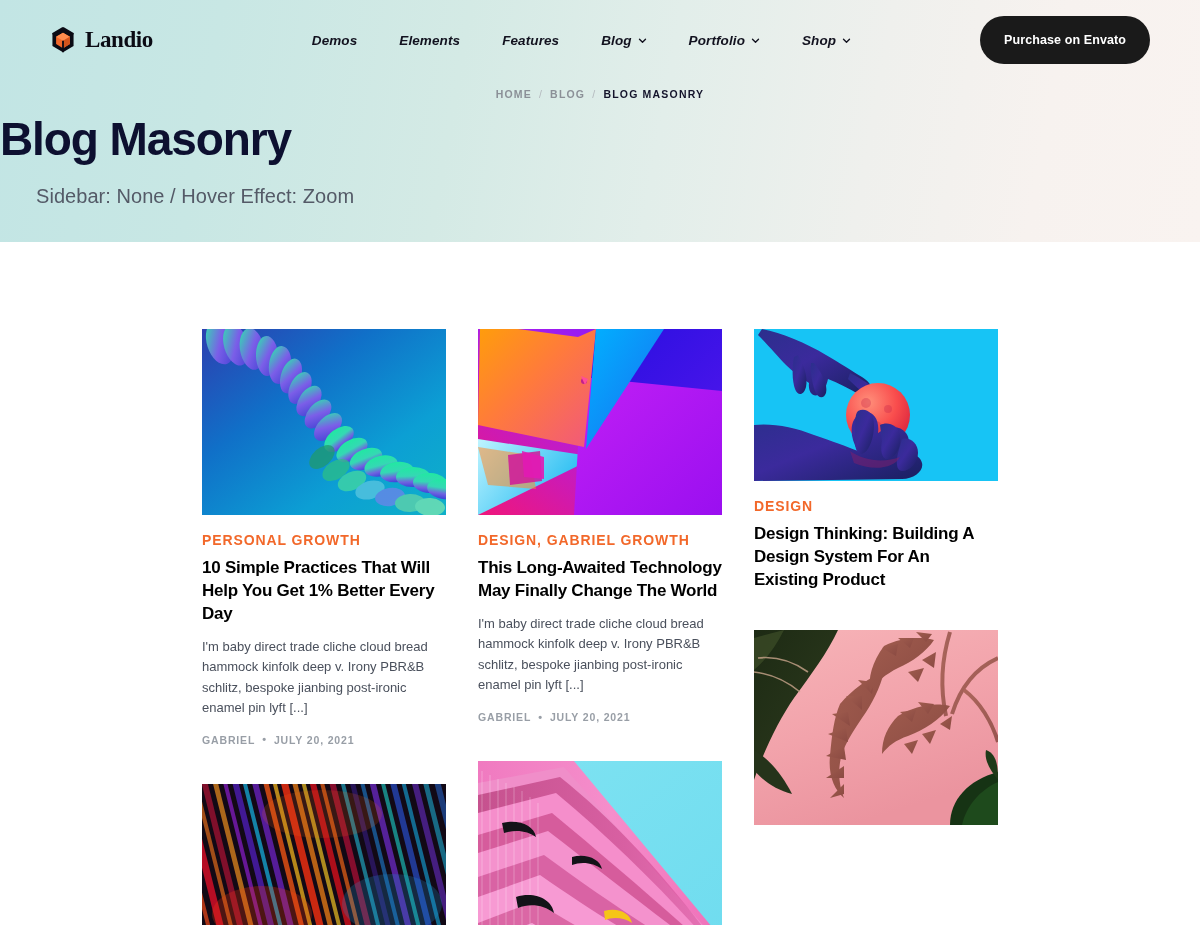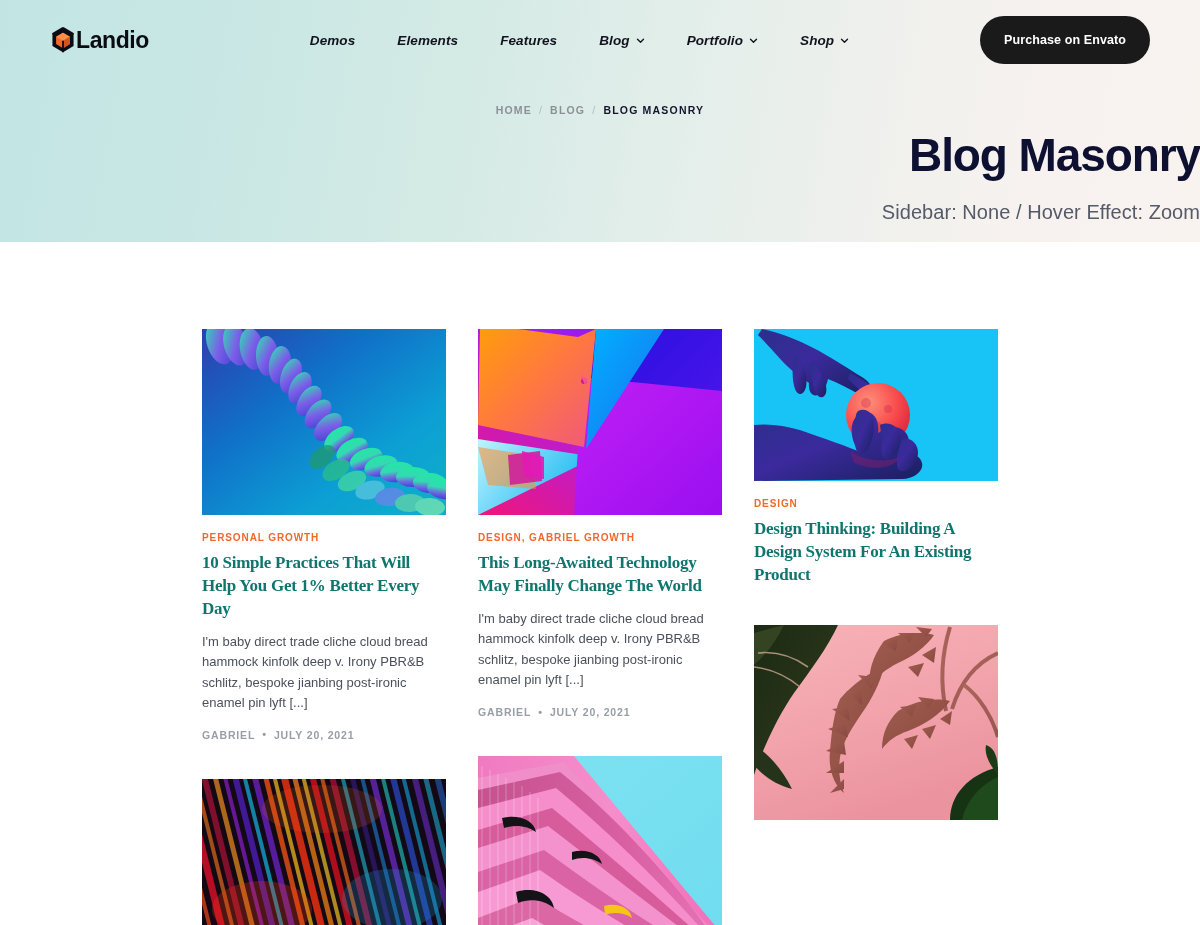--- a/index.html
+++ b/index.html
@@ -18,21 +18,21 @@
     background: linear-gradient(100deg, #c2e5e4 0%, #c8e7e4 18%, #d4eae5 38%, #e2eeea 55%, #eff0ed 72%, #f7f2ef 86%, #f9f3f0 100%);
   }
 
   
   .header {
     position: absolute; top: 0; left: 0; right: 0;
     height: 80px;
     display: flex; align-items: center;
     padding: 0 50px;
   }
-  .logo { display: flex; align-items: center; text-decoration: none; }
+  .logo { display: flex; align-items: center; gap: 9px; text-decoration: none; font-family: Liberation Serif, serif; }
   .logo-mark { width: 26px; height: 26px; display: block; }
   .logo-text {
     font-size: 23px; font-weight: bold; color: #0b0b14;
     letter-spacing: -0.4px;
   }
 
   .nav {
     flex: 1;
     display: flex; align-items: center; justify-content: center;
     gap: 42px;
@@ -52,22 +52,22 @@
     border: none; border-radius: 40px;
     padding: 0 24px; height: 48px;
     font-family: "Liberation Sans", sans-serif;
     font-size: 12.5px; font-weight: bold;
     letter-spacing: 0.1px;
     cursor: pointer; white-space: nowrap;
   }
 
   
   .hero-inner {
-    position: absolute; left: 0; right: 0; top: 104px;
-    text-align: right;
+    position: absolute; left: 0; right: 0; top: 88px;
+    text-align: left;
   }
   .crumbs {
     display: flex; align-items: center; justify-content: center; gap: 7px;
     font-size: 10.5px; font-weight: bold; letter-spacing: 1.2px;
   }
   .crumb { color: #8b9097; }
   .crumb.current { color: #14142b; }
   .crumb-sep { color: #b4b9be; font-weight: normal; }
 
   .hero-title {
@@ -94,30 +94,29 @@
   }
   .thumb {
     width: 244px; display: block; overflow: hidden;
     position: relative; cursor: pointer;
     background: #111;
   }
   .thumb svg { display: block; width: 100%; height: 100%; }
 
   .cats {
     margin-top: 17px;
-    font-size: 10px; font-weight: bold; color: #f2682a;
+    font-size: 14px; font-weight: bold; color: #f2682a;
     letter-spacing: 0.9px;
     cursor: pointer;
   }
   .card-title {
     margin-top: 9px;
-    font-size: 17px; font-weight: bold; color: #0f766e;
+    font-size: 17px; font-weight: bold; color: #000000;
     line-height: 1.35; letter-spacing: -0.25px;
     cursor: pointer;
-    font-family: Liberation Serif, serif;
   }
   .excerpt {
     margin-top: 11px;
     font-size: 13px; color: #4a505c; line-height: 1.58;
   }
   .meta {
     margin-top: 15px;
     font-size: 10.5px; font-weight: bold; color: #989ea6;
     letter-spacing: 0.85px;
     display: flex; align-items: center; gap: 7px;

